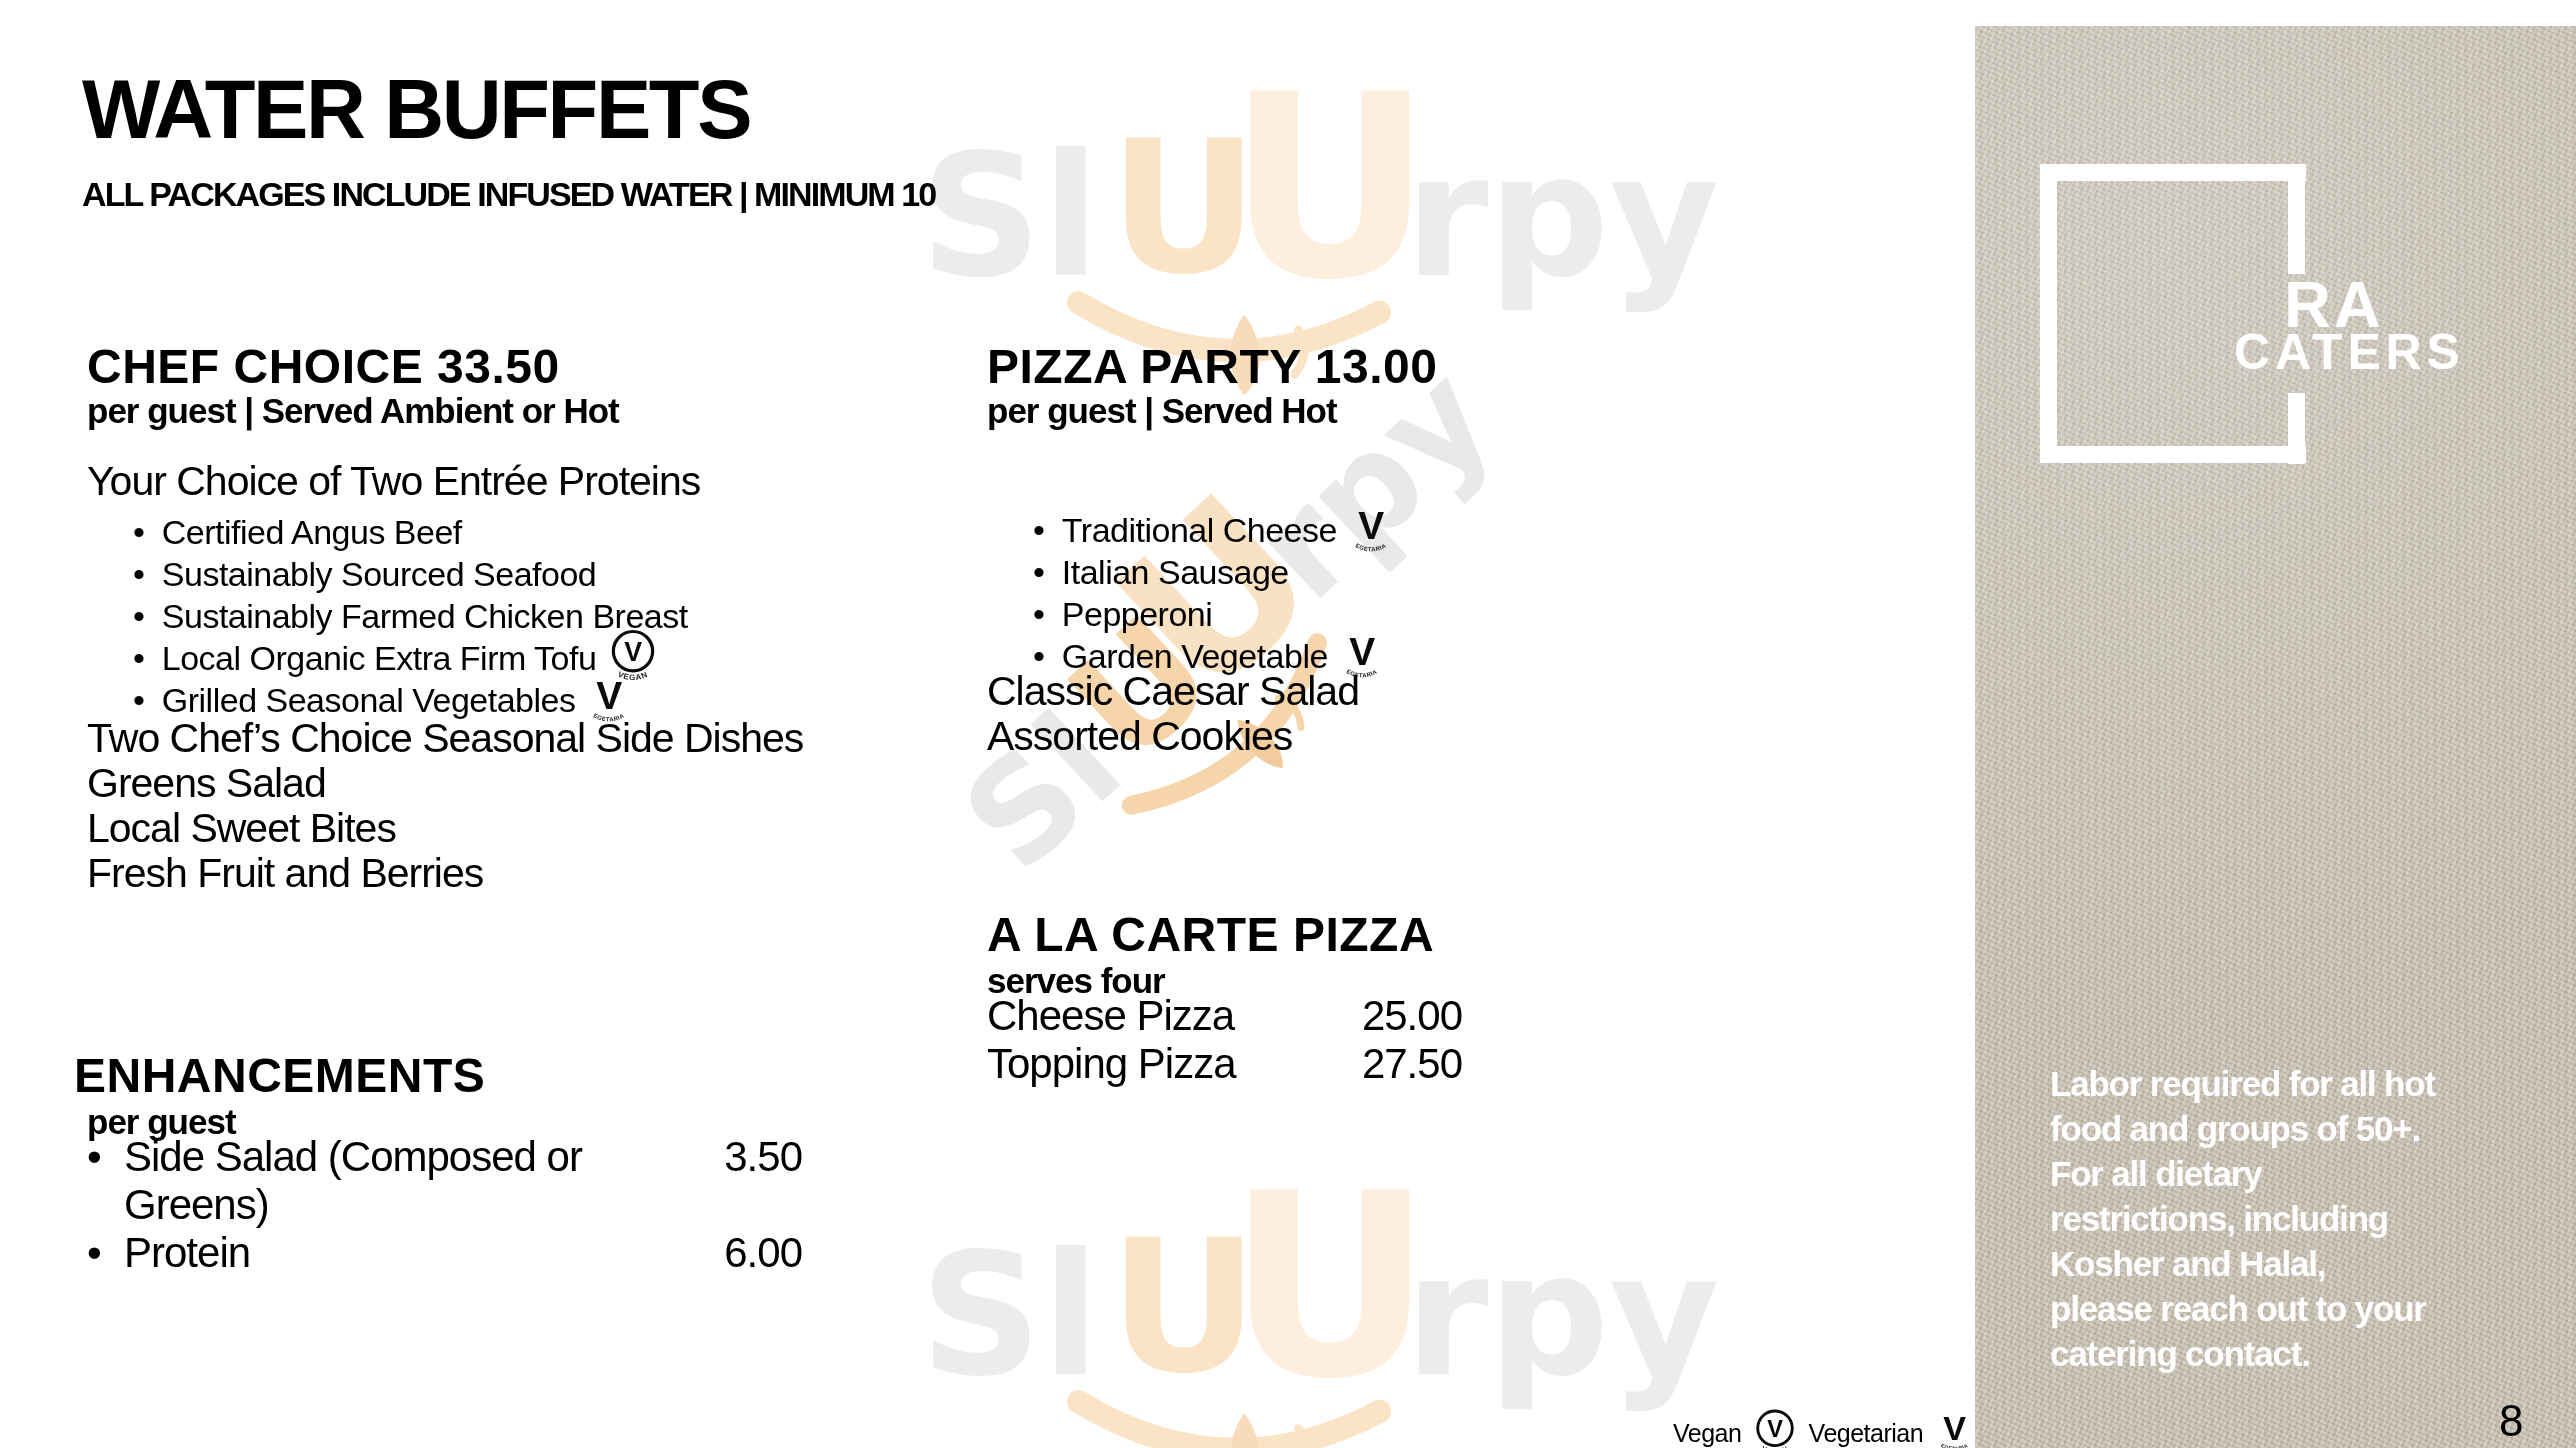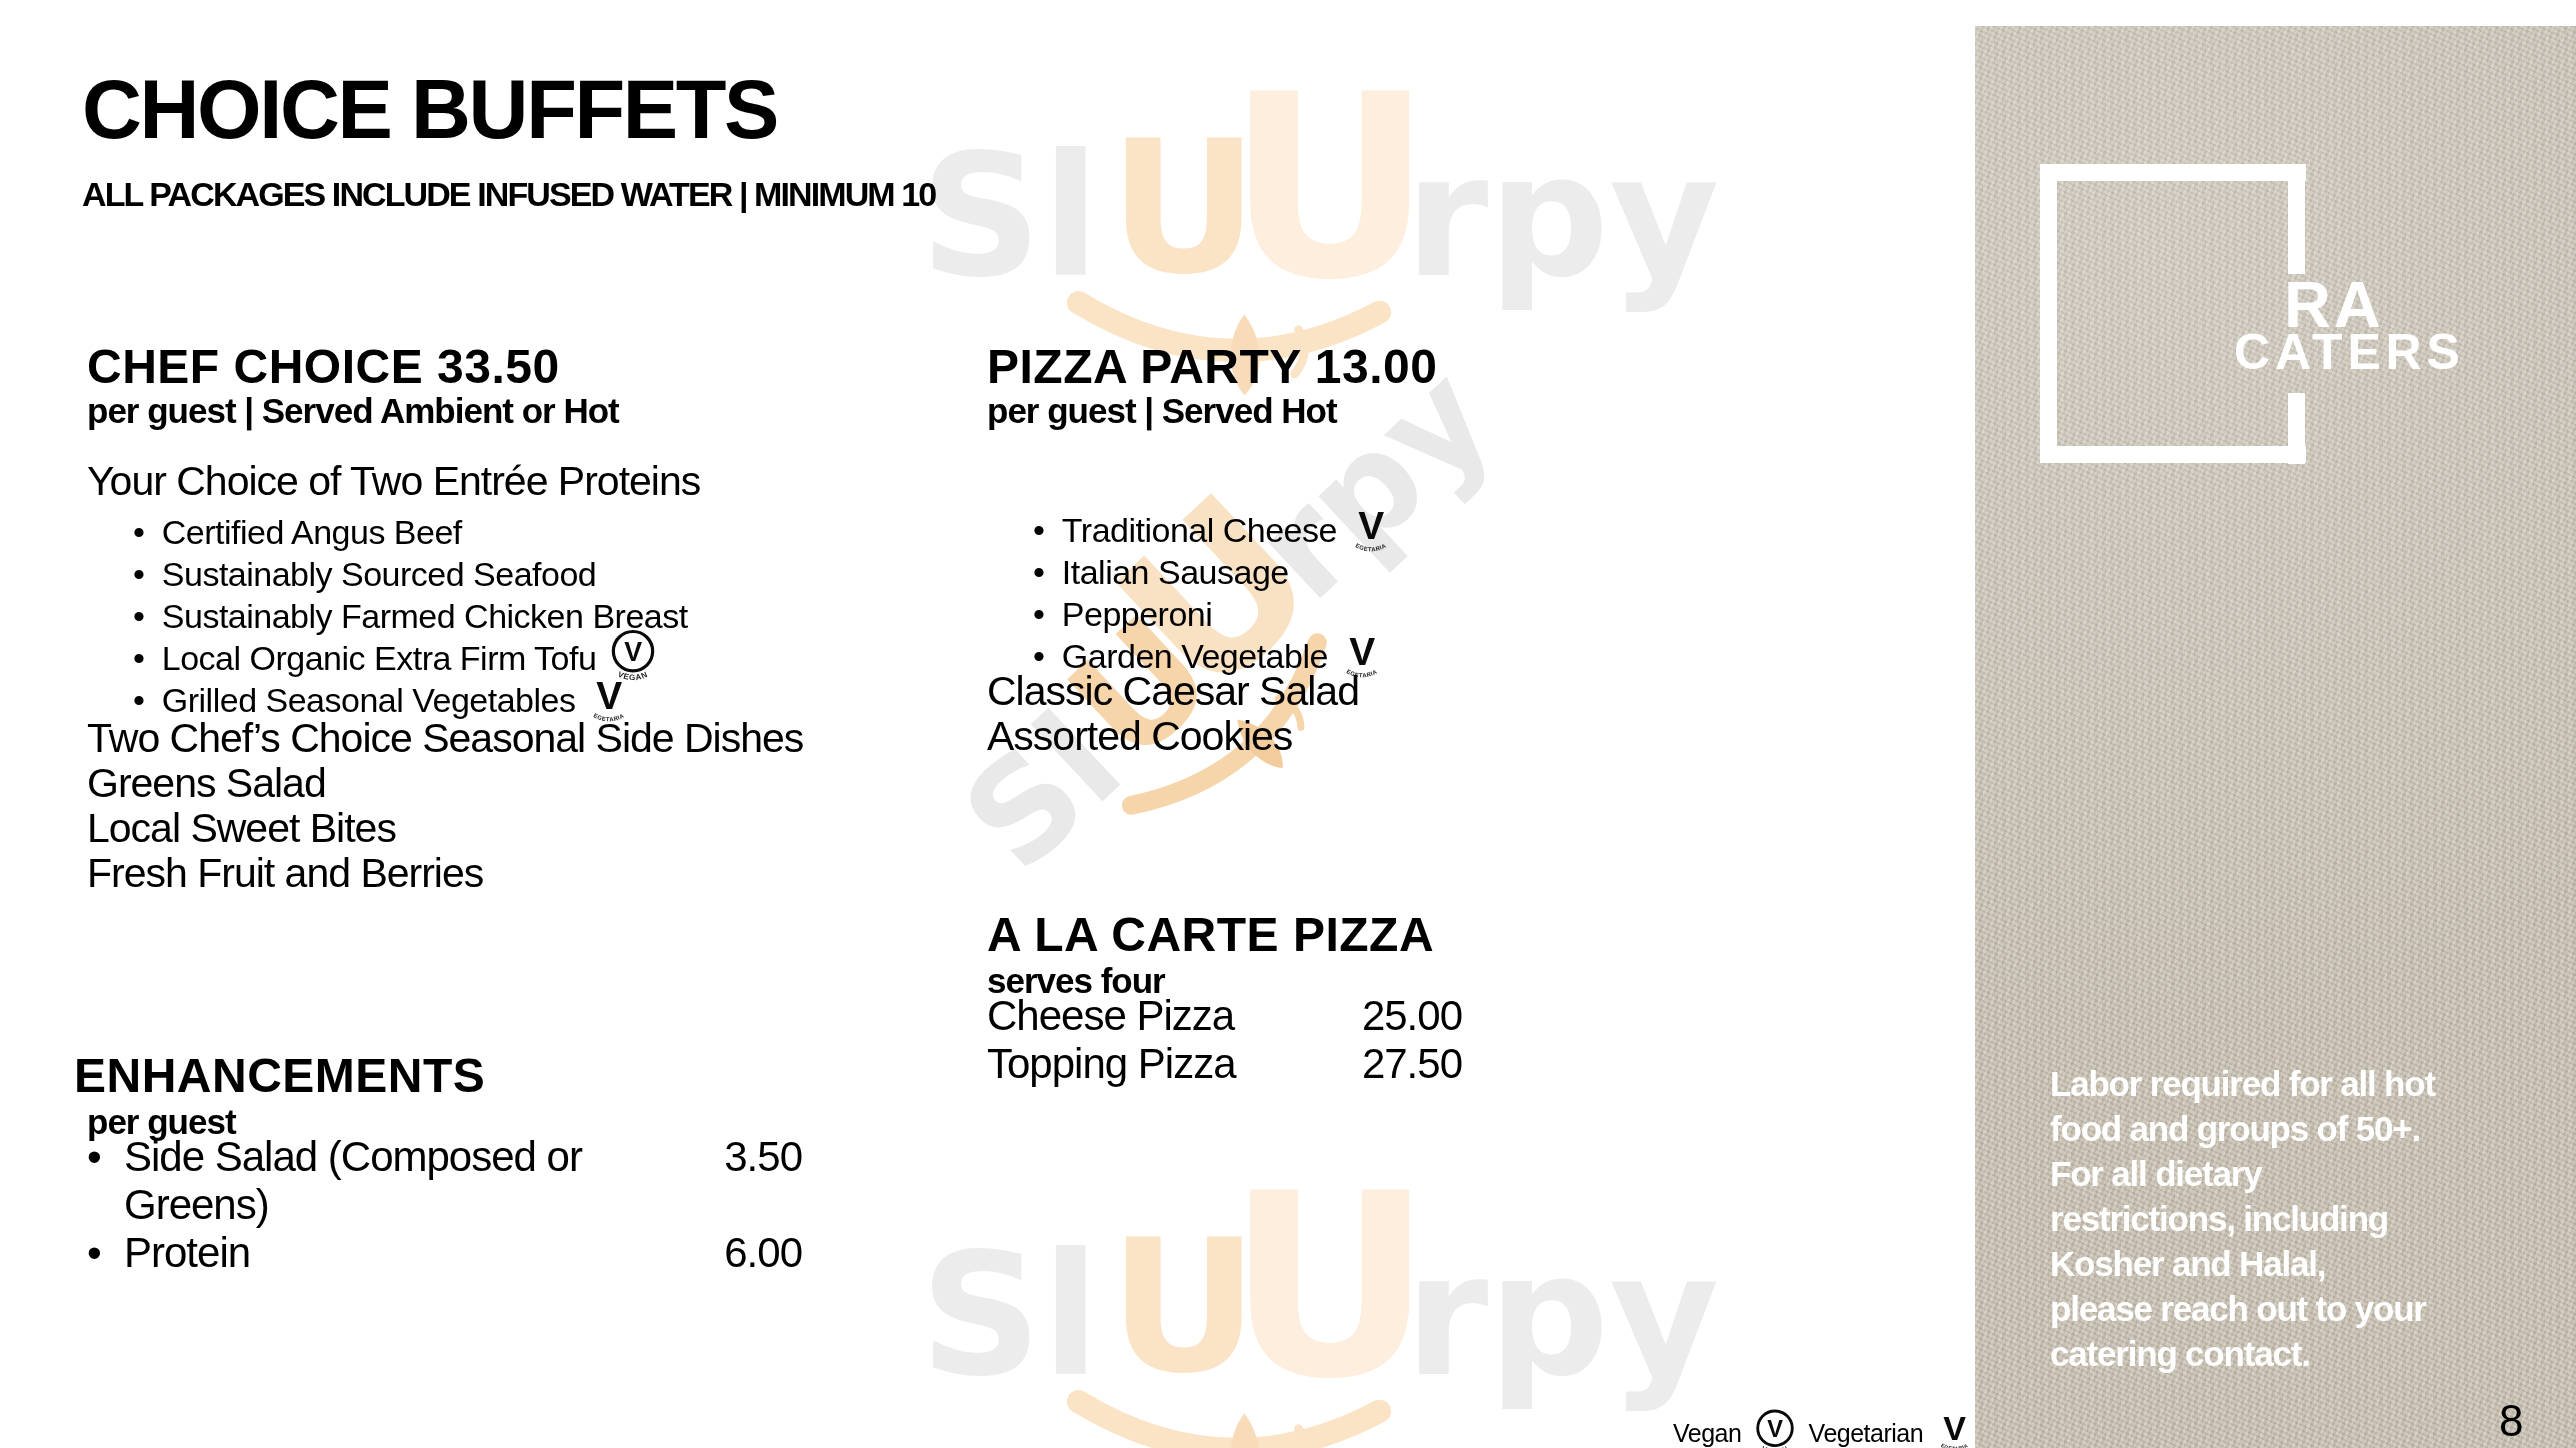--- a/index.html
+++ b/index.html
@@ -113,21 +113,21 @@
     <span class="wm-u1">U</span>
     <span class="wm-u2">U</span>
     <span class="wm-rpy">rpy</span>
     <svg class="wm-smile" viewBox="0 0 340 130">
       <path class="smile-arc" d="M 14 18 Q 168 112 326 28"></path>
       <path class="smile-tongue" d="M 186 30 C 206 58 208 92 186 114 C 168 94 166 56 186 30 Z"></path>
       <path class="smile-accent" d="M 242 46 Q 256 70 238 92"></path>
     </svg>
   </div>
 
-  <h1 class="abs masthead-title" style="margin:0;">CHOICE BUFFETS</h1>
+  <h1 class="abs masthead-title" style="margin:0;">WATER BUFFETS</h1>
   <div class="abs masthead-subtitle">ALL PACKAGES INCLUDE INFUSED WATER | MINIMUM 10</div>
 
   <h2 class="abs h2" style="left:87px;top:317px;margin:0;">CHEF CHOICE 33.50</h2>
   <div class="abs subhead" style="left:87px;top:367px;">per guest | Served Ambient or Hot</div>
   <div class="abs intro" style="left:87px;top:433px;">Your Choice of Two Entrée Proteins</div>
 
   <ul class="abs bullet-list" style="left:87px;top:485px;">
     <li><span>Certified Angus Beef</span></li>
     <li><span>Sustainably Sourced Seafood</span></li>
     <li><span>Sustainably Farmed Chicken Breast</span></li>

